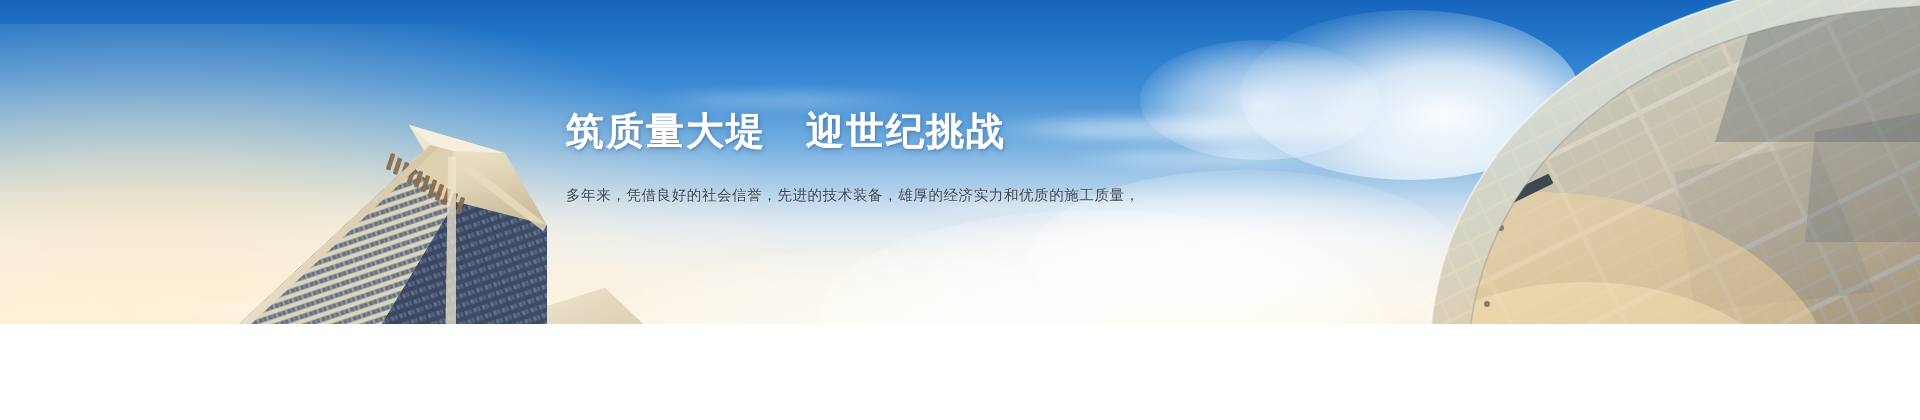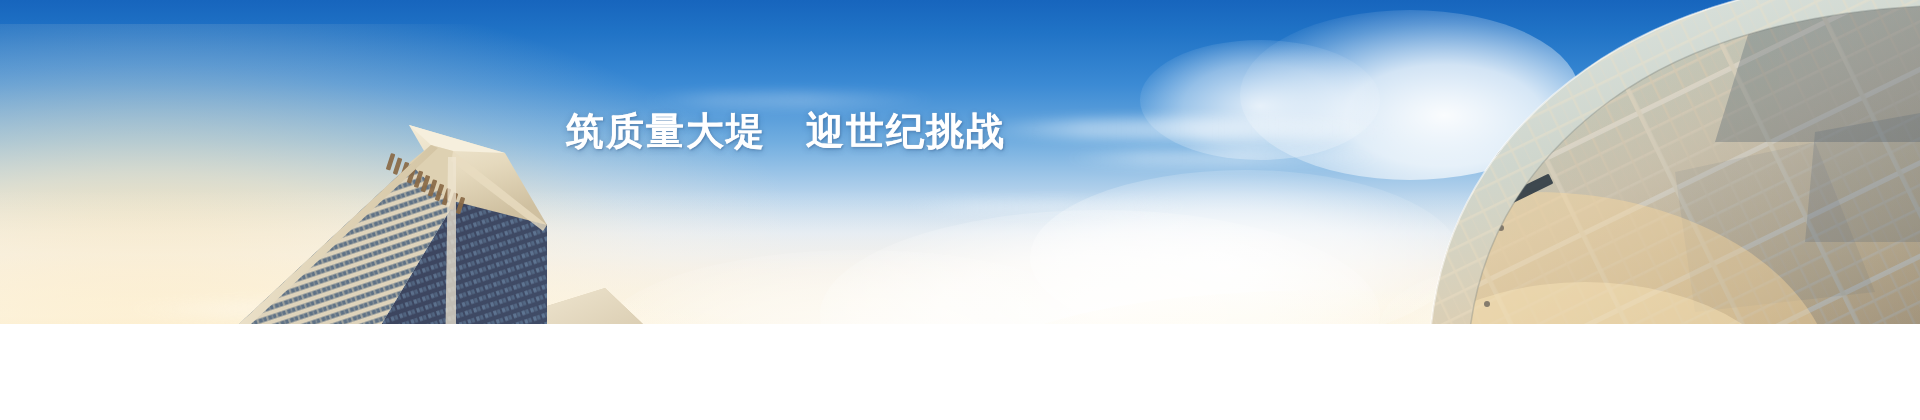--- a/index.html
+++ b/index.html
@@ -415,16 +415,17 @@
         <rect x="280" y="-30" width="540" height="480" fill="url(#gridFine)" opacity="0.35"></rect>
       </g>
       <path d="M 318,436 C 300,300 340,170 470,78 C 560,14 680,-14 810,-20" fill="none" stroke="rgba(255,255,255,0.55)" stroke-width="2"></path>
       <path d="M 356,436 C 340,312 376,196 496,108 C 578,48 690,20 810,14" fill="none" stroke="rgba(120,130,125,0.35)" stroke-width="1.5"></path>
     </svg>
   </div>
 
   <div class="copy">
     <h1 class="headline">筑质量大堤　迎世纪挑战</h1>
     <div class="sub">
+      <p class="sub-line">多年来，凭借良好的社会信誉，先进的技术装备，雄厚的经济实力和优质的施工质量，</p>
     </div>
   </div>
 
 </div>
 
 </body></html>

